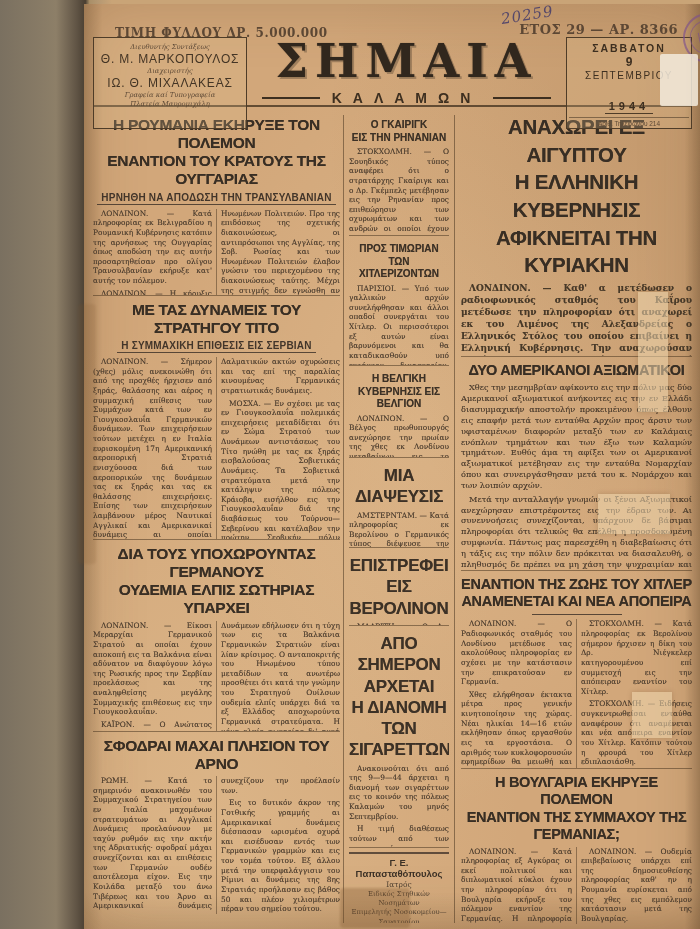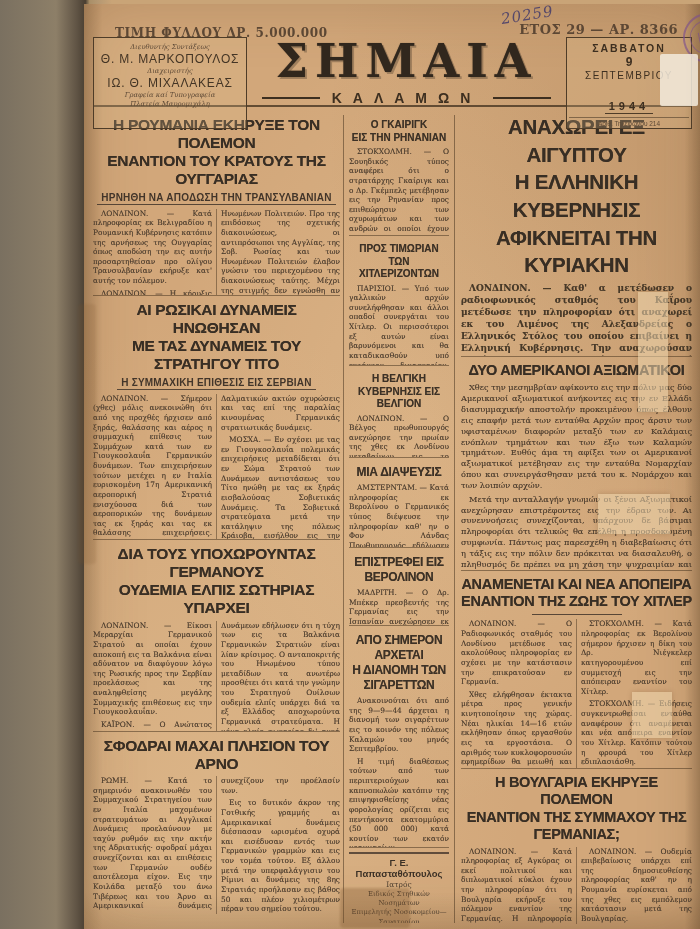--- a/index.html
+++ b/index.html
@@ -57,21 +57,21 @@
   
   .hl{font-family:"Liberation Sans",sans-serif;font-weight:bold;color:#382e24;text-align:center;margin:2px 0 3px;letter-spacing:-.3px;text-shadow:0 0 .6px rgba(56,46,36,.7);}
   .hl span{display:block;}
   .hl-l{font-size:15.5px;line-height:1.18;}
   .hl-xl{font-size:20.5px;line-height:1.35;}
   .hl-m{font-size:14.5px;line-height:1.2;}
   .subhead{font-family:"Liberation Sans",sans-serif;font-weight:bold;font-size:10px;text-align:center;color:#42352a;margin:2px auto 4px;border-bottom:1.6px solid rgba(66,53,42,.85);display:table;padding:0 4px 1px;letter-spacing:.2px;}
   .mid-h{font-family:"Liberation Sans",sans-serif;font-weight:bold;text-align:center;color:#3c3126;margin:4px 0 3px;line-height:1.25;text-shadow:0 0 .5px rgba(60,49,38,.6);}
   .mid-h span{display:block;}
   .mid-h1{font-size:10px;}
-  .mid-h2{font-size:12px;letter-spacing:-.3px;}
+  .mid-h2{font-size:17px;letter-spacing:-.3px;}
   
   .bodytxt p{margin:0 0 3px;font-size:7.4px;line-height:1.3;text-align:justify;text-indent:8px;color:#4c3d2e;text-shadow:0 0 .4px rgba(76,61,46,.55);}
   .cols2{column-count:2;column-gap:9px;column-rule:1px solid rgba(74,54,32,.5);}
   .b-lg p{font-size:9px;font-weight:bold;line-height:1.34;color:#473928;}
   .b-md p{font-size:8.2px;line-height:1.32;}
   .article{overflow:hidden;border-bottom:1px solid rgba(74,54,32,.55);padding-bottom:2px;margin-bottom:3px;}
   .article.last{border-bottom:none;}
   .short-rule{width:90px;height:1.6px;background:rgba(66,53,42,.85);margin:1px auto 4px;}
   
   .adbox{border-top:2px solid rgba(66,53,42,.8);margin-top:4px;padding-top:3px;text-align:center;overflow:hidden;}
@@ -138,21 +138,20 @@
           </h2>
           <div class="subhead">ΗΡΝΗΘΗ ΝΑ ΑΠΟΔΩΣΗ ΤΗΝ ΤΡΑΝΣΥΛΒΑΝΙΑΝ</div>
           <div class="bodytxt cols2">
             <p>ΛΟΝΔΙΝΟΝ. — Κατά πληροφορίας εκ Βελιγραδίου η Ρουμανική Κυβέρνησις κατόπιν της αρνήσεως της Ουγγαρίας όπως αποδώση την εις αυτήν προσαρτηθείσαν προ ολίγου Τρανσυλβανίαν εκήρυξε κατ' αυτής τον πόλεμον.</p>
             <p>ΛΟΝΔΙΝΟΝ. — Η κήρυξις πολέμου της Ρουμανίας κατά της Ουγγαρίας εγένετο τη επινεύσει της Αγγλίας και των Ηνωμένων Πολιτειών. Προ της επιδόσεως της σχετικής διακοινώσεως, οι αντιπρόσωποι της Αγγλίας, της Σοβ. Ρωσίας και των Ηνωμένων Πολιτειών έλαβον γνώσιν του περιεχομένου της διακοινώσεως ταύτης. Μέχρι της στιγμής δεν εγνώσθη αν ήρξαντο αι εκατέρωθεν επιχειρήσεις μεταξύ του Ουγγρικού και του Ρουμανικού Στρατού.</p>
           </div>
         </section>
 
         <section class="article" style="height:238px">
           <h2 class="hl hl-l">
-            <span>ΑΙ ΡΩΣΙΚΑΙ ΔΥΝΑΜΕΙΣ ΗΝΩΘΗΣΑΝ</span>
             <span>ΜΕ ΤΑΣ ΔΥΝΑΜΕΙΣ ΤΟΥ ΣΤΡΑΤΗΓΟΥ ΤΙΤΟ</span>
           </h2>
           <div class="subhead">Η ΣΥΜΜΑΧΙΚΗ ΕΠΙΘΕΣΙΣ ΕΙΣ ΣΕΡΒΙΑΝ</div>
           <div class="bodytxt cols2">
             <p>ΛΟΝΔΙΝΟΝ. — Σήμερον (χθες) μόλις ανεκοινώθη ότι από της προχθές ήρχισεν από ξηράς, θαλάσσης και αέρος η συμμαχική επίθεσις των Συμμάχων κατά των εν Γιουγκοσλαυΐα Γερμανικών δυνάμεων. Των επιχειρήσεων τούτων μετέχει η εν Ιταλία ευρισκομένη 17η Αμερικανική αεροπορική Στρατιά ενισχύουσα διά των αεροπορικών της δυνάμεων τας εκ ξηράς και τας εκ θαλάσσης επιχειρήσεις. Επίσης των επιχειρήσεων λαμβάνουν μέρος Ναυτικαί Αγγλικαί και Αμερικανικαί δυνάμεις αι οποίαι βομβαρδίζουν τας επάκτιους Γερμανικάς επί των Δαλματικών ακτών οχυρώσεις και τας επί της παραλίας κινουμένας Γερμανικάς στρατιωτικάς δυνάμεις.</p>
             <p>ΜΟΣΧΑ. — Εν σχέσει με τας εν Γιουγκοσλαυΐα πολεμικάς επιχειρήσεις μεταδίδεται ότι εν Σώμα Στρατού των Δυνάμεων αντιστάσεως του Τίτο ηνώθη με τας εκ ξηράς εισβαλούσας Σοβιετικάς Δυνάμεις. Τα Σοβιετικά στρατεύματα μετά την κατάληψιν της πόλεως Κράιοβα, εισήλθον εις την Γιουγκοσλαυΐαν διά της διαβάσεως του Τούρνου—Σεβερίνου και κατέλαβον την πρώτην Σερβικήν πόλιν Κλάδοβα.</p>
           </div>
         </section>
 
         <section class="article" style="height:186px">
@@ -267,22 +266,22 @@
             <span>ΔΥΟ ΑΜΕΡΙΚΑΝΟΙ ΑΞΙΩΜΑΤΙΚΟΙ</span>
           </h2>
           <div class="bodytxt b-md">
             <p>Χθες την μεσημβρίαν αφίκοντο εις την πόλιν μας δύο Αμερικανοί αξιωματικοί ανήκοντες εις την εν Ελλάδι διασυμμαχικήν αποστολήν προκειμένου όπως έλθουν εις επαφήν μετά των ενταύθα Αρχών προς άρσιν των υφισταμένων διαφορών μεταξύ των εν Καλάμαις ενόπλων τμημάτων και των έξω των Καλαμών τμημάτων. Ευθύς άμα τη αφίξει των οι Αμερικανοί αξιωματικοί μετέβησαν εις την ενταύθα Νομαρχίαν όπου και συνειργάσθησαν μετά του κ. Νομάρχου και των λοιπών αρχών.</p>
             <p>Μετά την ανταλλαγήν γνωμών οι ξένοι Αξιωματικοί ανεχώρησαν επιστρέφοντες εις την έδραν των. Αι συνεννοήσεις συνεχίζονται, υπάρχουν δε βάσιμαι πληροφορίαι ότι τελικώς θα επέλθη η προσδοκωμένη συμφωνία. Πάντως μας παρεσχέθη η διαβεβαίωσις ότι η τάξις εις την πόλιν δεν πρόκειται να διασαλευθή, ο πληθυσμός δε πρέπει να μη χάση την ψυχραιμίαν και την ηρεμίαν του.</p>
           </div>
         </section>
 
         <section class="article" style="height:192px">
           <h2 class="hl hl-m">
+            <span>ΕΝΑΝΤΙΟΝ ΤΗΣ ΖΩΗΣ ΤΟΥ ΧΙΤΛΕΡ</span>
             <span>ΑΝΑΜΕΝΕΤΑΙ ΚΑΙ ΝΕΑ ΑΠΟΠΕΙΡΑ</span>
-            <span>ΕΝΑΝΤΙΟΝ ΤΗΣ ΖΩΗΣ ΤΟΥ ΧΙΤΛΕΡ</span>
           </h2>
           <div class="short-rule"></div>
           <div class="bodytxt cols2">
             <p>ΛΟΝΔΙΝΟΝ. — Ο Ραδιοφωνικός σταθμός του Λονδίνου μετέδωσε τας ακολούθους πληροφορίας εν σχέσει με την κατάστασιν την επικρατούσαν εν Γερμανία.</p>
             <p>Χθες ελήφθησαν έκτακτα μέτρα προς γενικήν κινητοποίησιν της χώρας. Νέαι ηλικίαι 14—16 ετών εκλήθησαν όπως εργασθούν εις τα εργοστάσια. Ο αριθμός των κυκλοφορουσών εφημερίδων θα μειωθή και τα περιοδικά θα παύσουν εκδιδόμενα.</p>
             <p>ΣΤΟΚΧΟΛΜΗ. — Κατά πληροφορίας εκ Βερολίνου σήμερον ήρχισεν η δίκη του Δρ. Νιέγκελερ κατηγορουμένου επί συμμετοχή εις την απόπειραν εναντίον του Χίτλερ.</p>
             <p>ΣΤΟΚΧΟΛΜΗ. — Ειδήσεις συγκεντρωθείσαι ενταύθα αναφέρουν ότι αναμένεται και νέα απόπειρα εναντίον του Χίτλερ. Κατόπιν τούτου η φρουρά του Χίτλερ εδιπλασιάσθη.</p>
           </div>
         </section>
 

